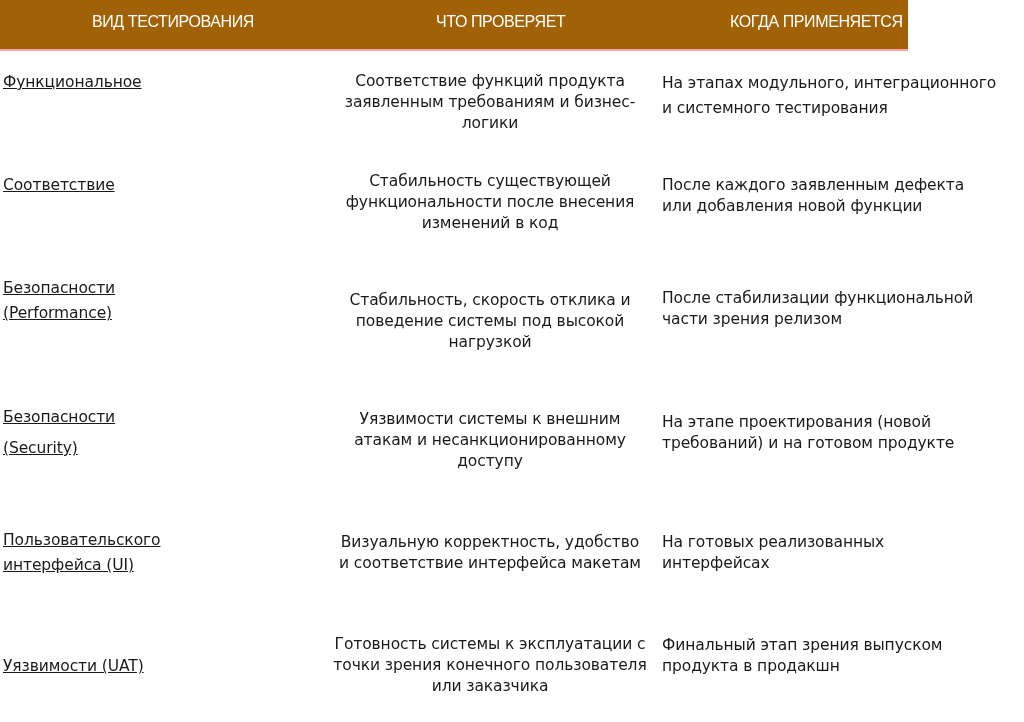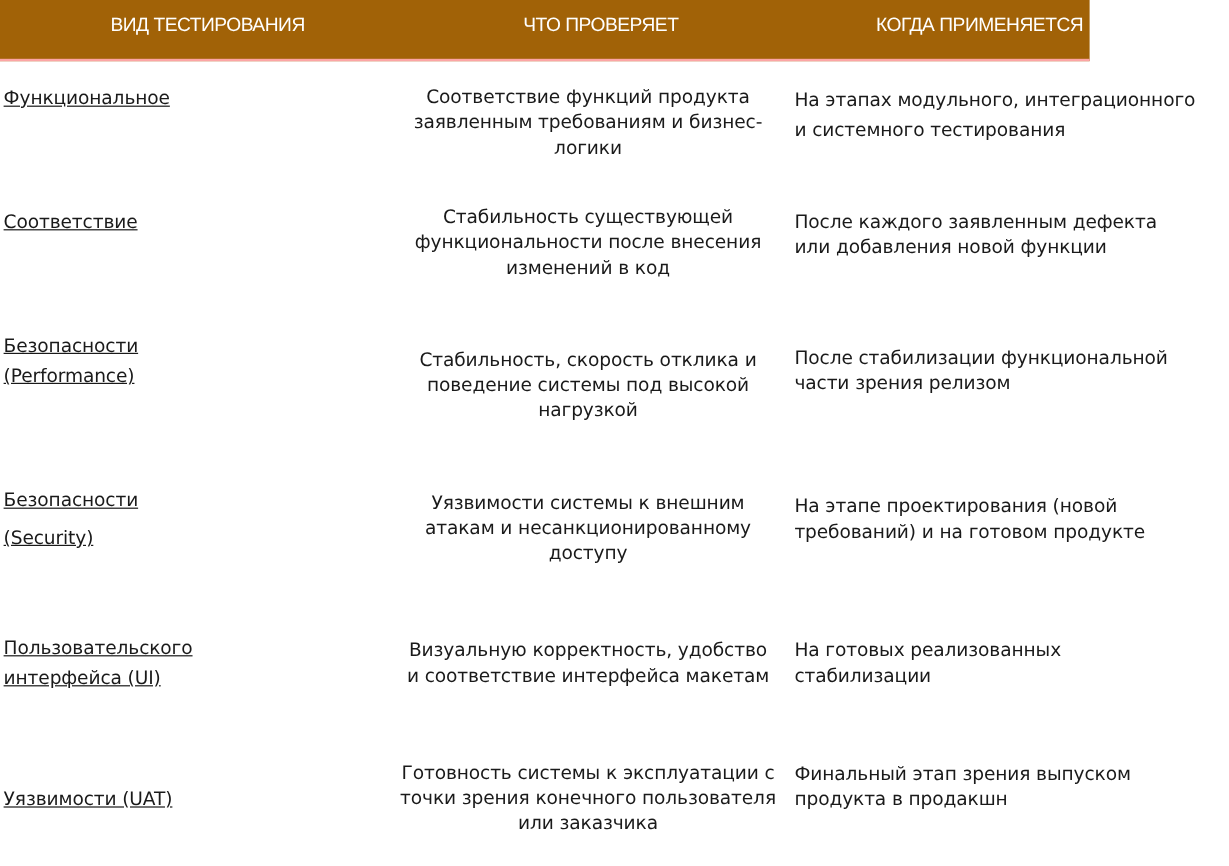--- a/index.html
+++ b/index.html
@@ -75,21 +75,21 @@
     <div class="cell when" style="top:412px">На этапе проектирования (новой
 требований) и на готовом продукте</div>
   </div>
 
   <div>
     <div class="cell type" style="top:528px; line-height:25px">Пользовательского
 интерфейса (UI)</div>
     <div class="cell what" style="top:532px">Визуальную корректность, удобство
 и соответствие интерфейса макетам</div>
     <div class="cell when" style="top:532px">На готовых реализованных
-стабилизации</div>
+интерфейсах</div>
   </div>
 
   <div>
     <div class="cell type" style="top:656px">Уязвимости (UAT)</div>
     <div class="cell what" style="top:634px">Готовность системы к эксплуатации с
 точки зрения конечного пользователя
 или заказчика</div>
     <div class="cell when" style="top:635px">Финальный этап зрения выпуском
 продукта в продакшн</div>
   </div>

